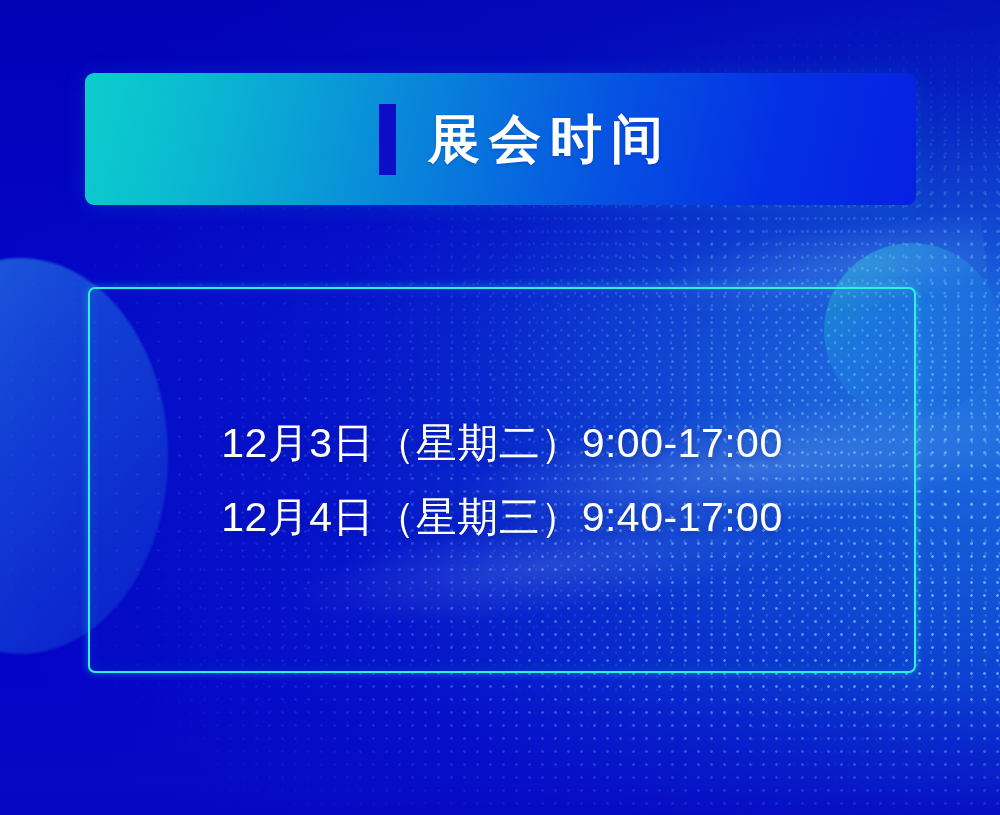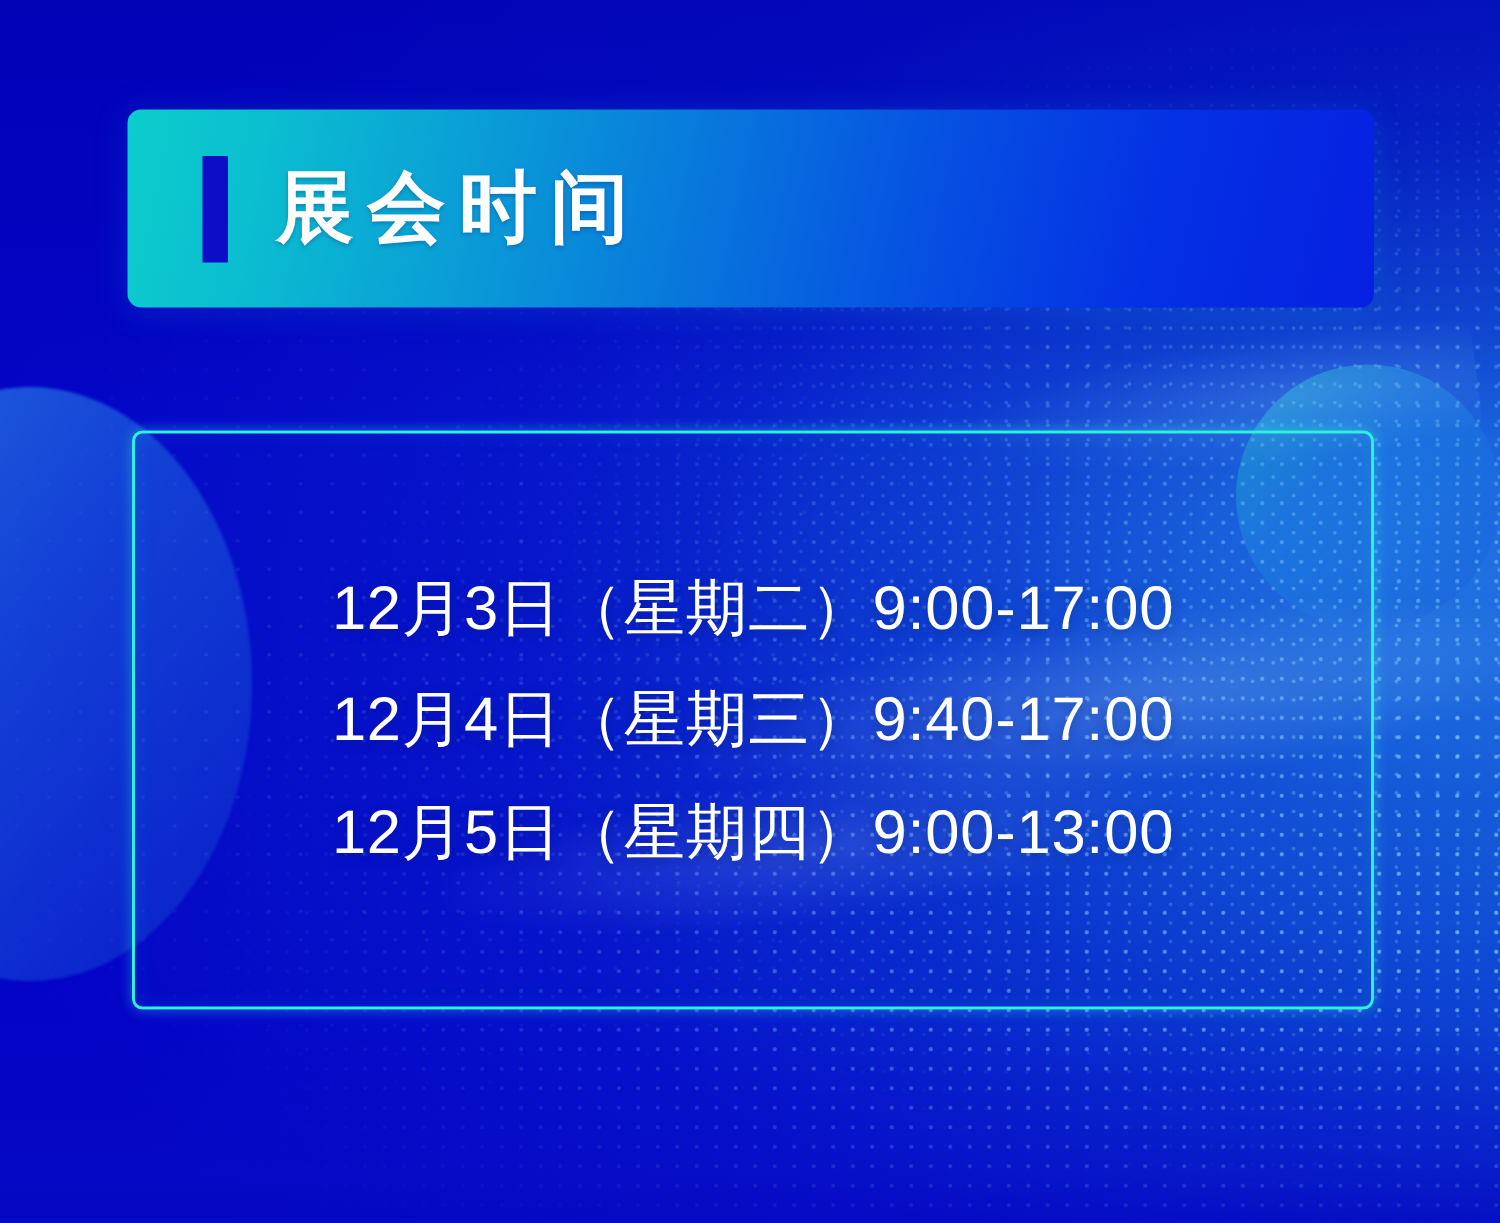--- a/index.html
+++ b/index.html
@@ -135,20 +135,21 @@
         #0430e4 82%,
         #0620e2 100%);
     box-shadow: 0 2px 22px rgba(12,140,210,0.22);
   }
 
   .header-inner {
     position: absolute;
     inset: 0;
     display: flex;
     align-items: center;
+    justify-content: center;
   }
 
   .title-bar {
     width: 17px;
     height: 71px;
     margin-left: 50px;
     background: #0d0dc8;
     flex: 0 0 auto;
   }
 
@@ -223,17 +224,16 @@
     <div class="header-inner">
       <div class="title-bar"></div>
       <div class="header-title">展会时间</div>
     </div>
   </div>
 
   <div class="content-card">
     <div class="schedule-list">
       <div class="schedule-row">12月3日（星期二）9:00-17:00</div>
       <div class="schedule-row">12月4日（星期三）9:40-17:00</div>
-      <div class="schedule-row">12月5日（星期四）9:00-13:00</div>
     </div>
   </div>
 
 </div>
 
 </body></html>

